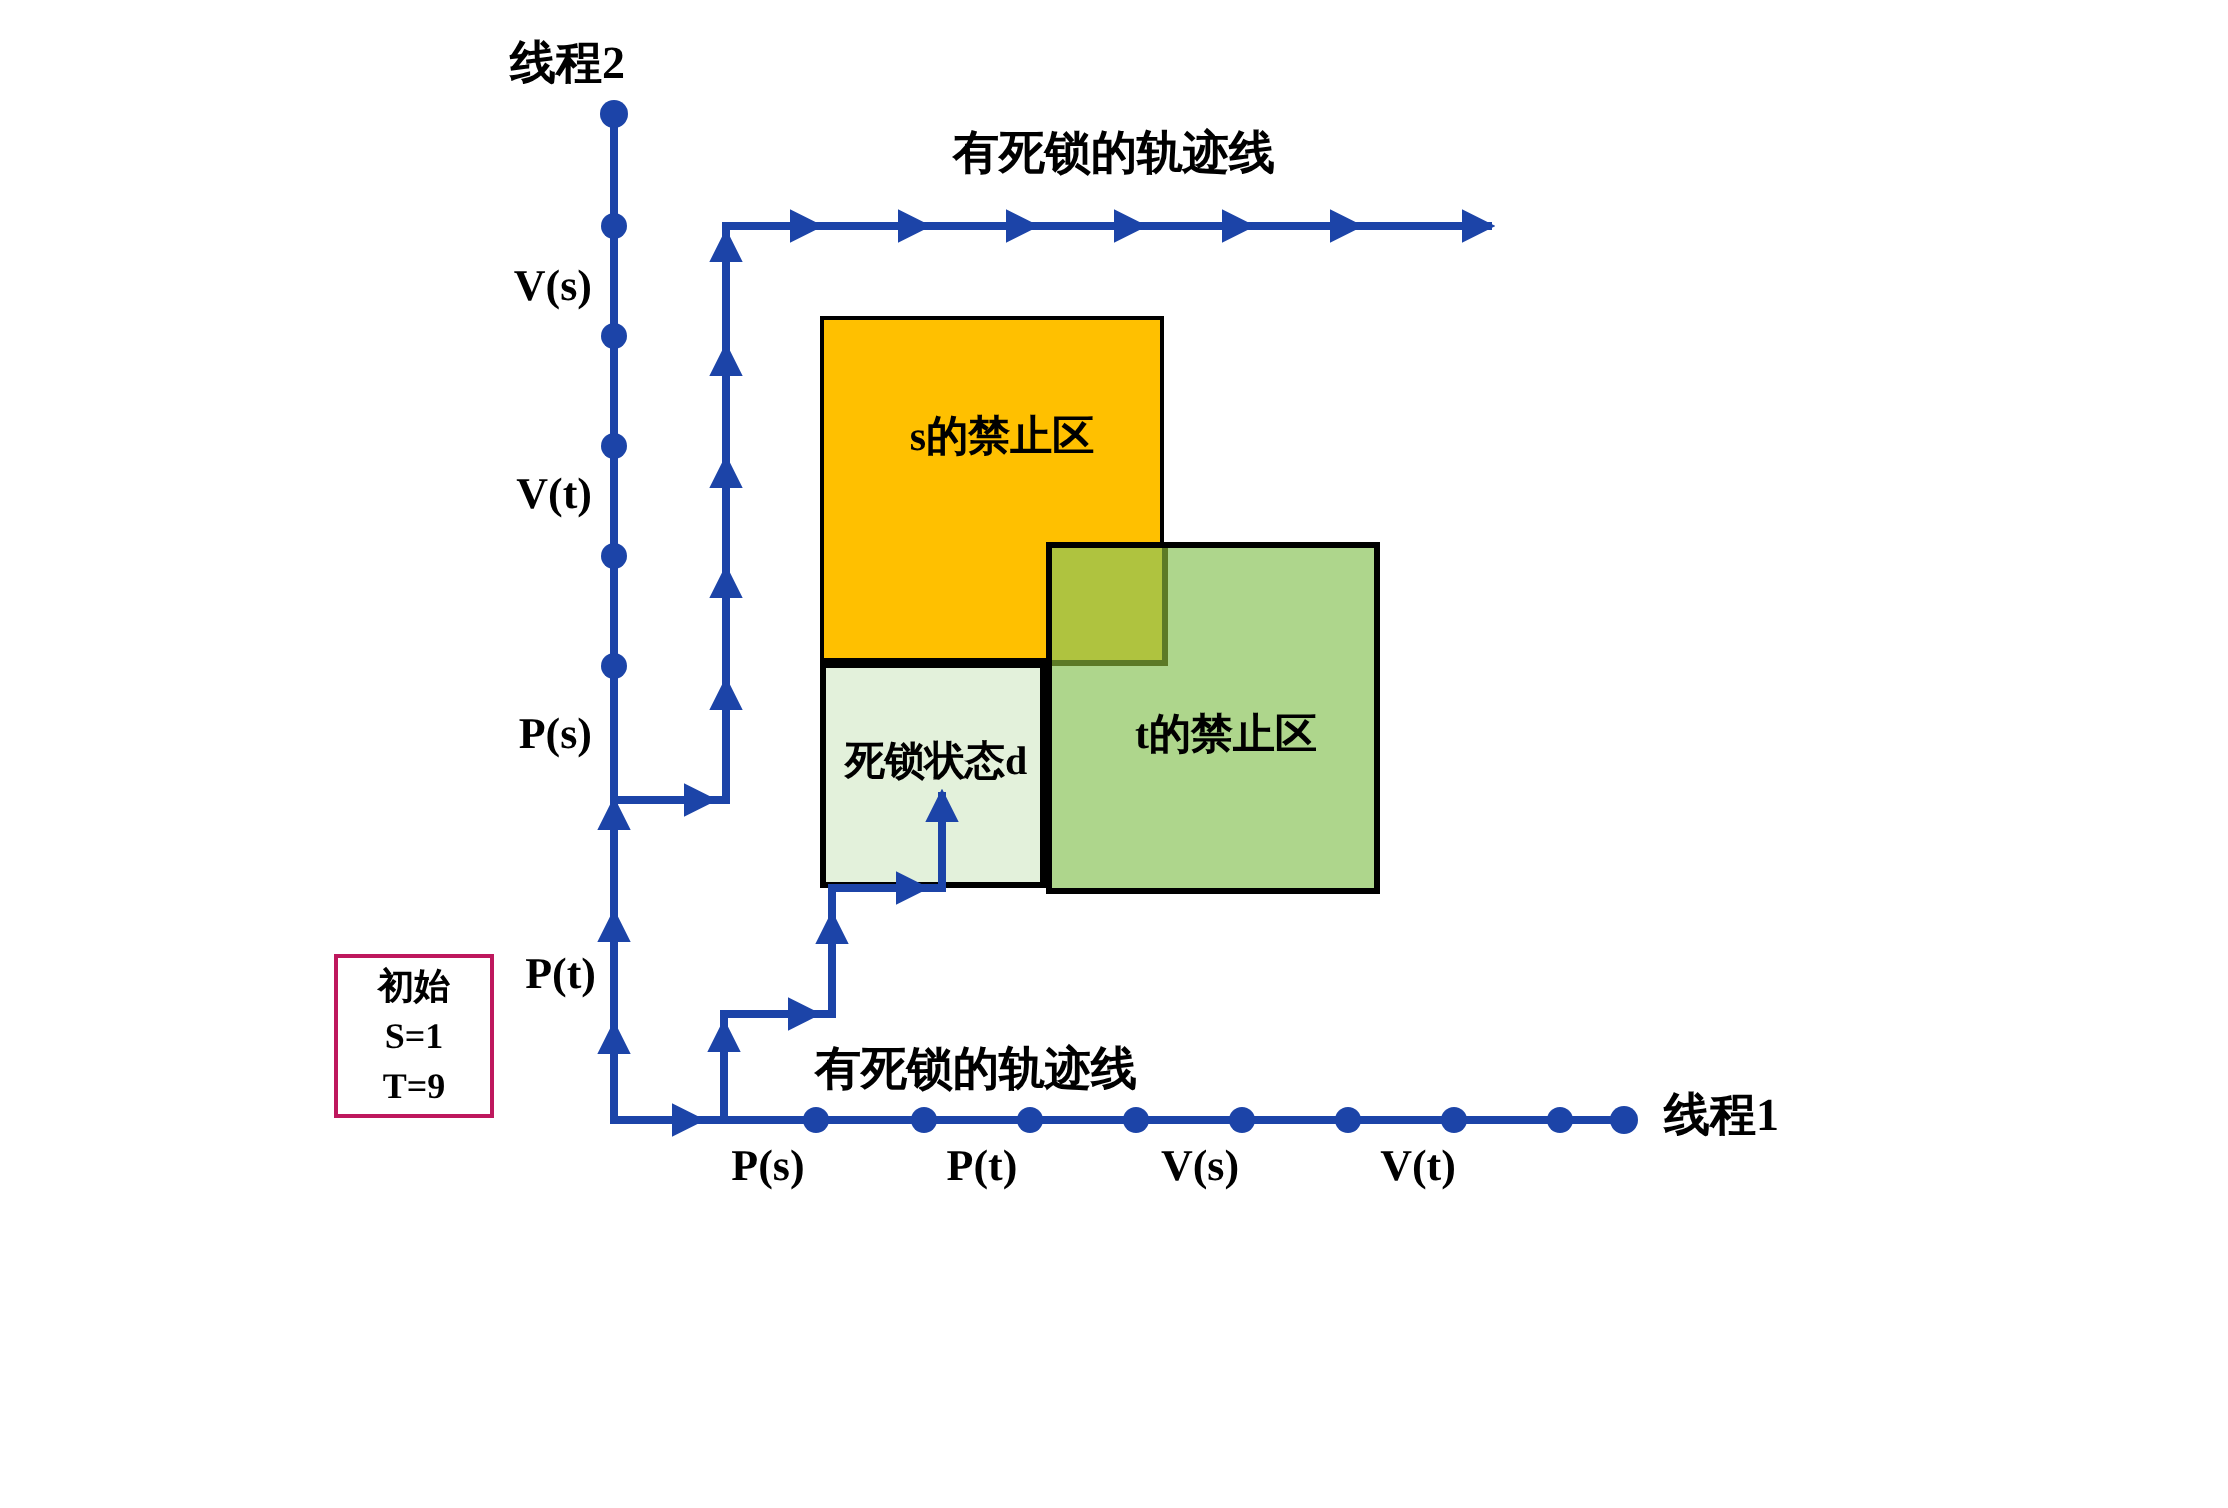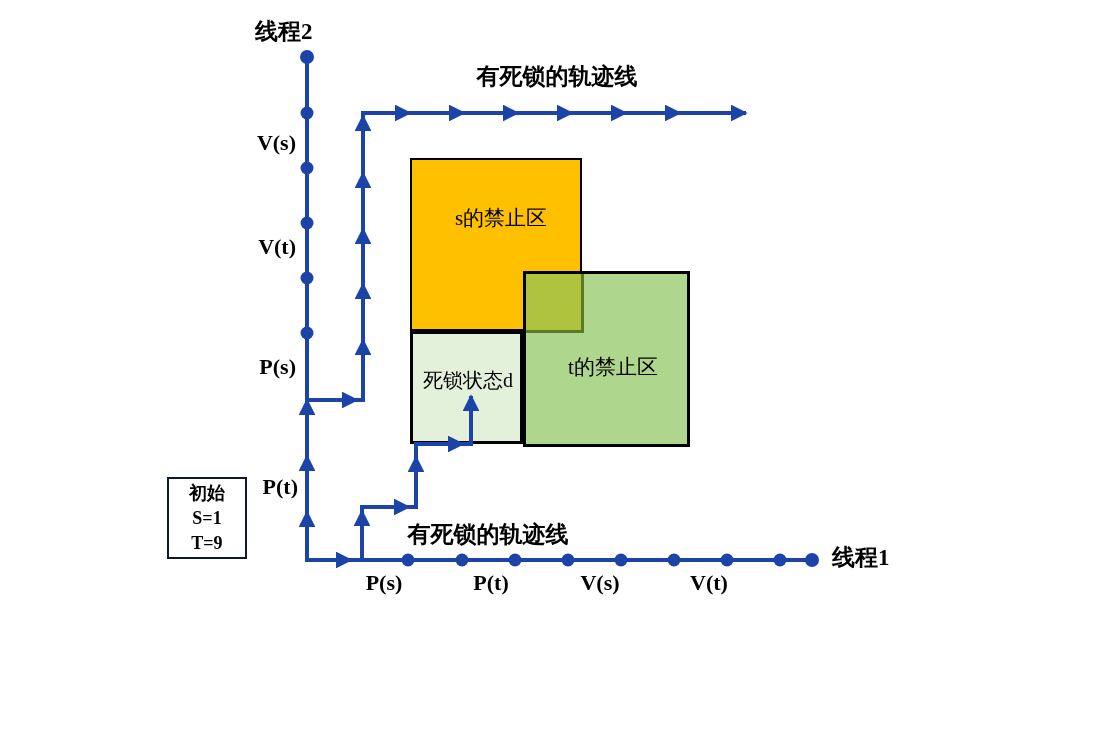--- a/index.html
+++ b/index.html
@@ -17,24 +17,24 @@
   .traj{stroke:var(--line-blue);stroke-width:4;fill:none;}
   .axisline{stroke:var(--line-blue);stroke-width:4;fill:none;}
   .dot{fill:var(--line-blue);}
   .arrfill{fill:var(--line-blue);}
   
   .dlabel{position:absolute;color:#000;font-weight:bold;white-space:nowrap;z-index:5;}
   .cjk{font-size:23px;}
   .tick{font-size:22px;font-weight:bold;color:#000;position:absolute;white-space:nowrap;z-index:5;}
   .tick.xc{transform:translateX(-50%);}
   .tick.yr{transform:translateX(-100%);}
-  .regionlabel{position:absolute;transform:translateX(-50%);font-weight:normal;color:#000;white-space:nowrap;z-index:5;}
+  .regionlabel{position:absolute;transform:translateX(-50%);font-weight:bold;color:#000;white-space:nowrap;z-index:5;}
   
   #init-box{position:absolute;left:167px;top:477px;width:80px;height:82px;box-sizing:border-box;
-    border:2px solid #0f172a;background:#fff;z-index:5;display:flex;flex-direction:column;
+    border:2px solid #be185d;background:#fff;z-index:5;display:flex;flex-direction:column;
     align-items:center;justify-content:center;line-height:25px;font-weight:bold;font-size:18px;color:#000;}
   
   #caption{position:absolute;left:28px;top:594px;width:1080px;z-index:6;font-size:44px;
     font-weight:600;line-height:52px;}
   .capline{white-space:nowrap;}
   .navy{color:var(--navy-text);}
   .red{color:var(--red-text);}
 </style>
 </head>
 <body>

